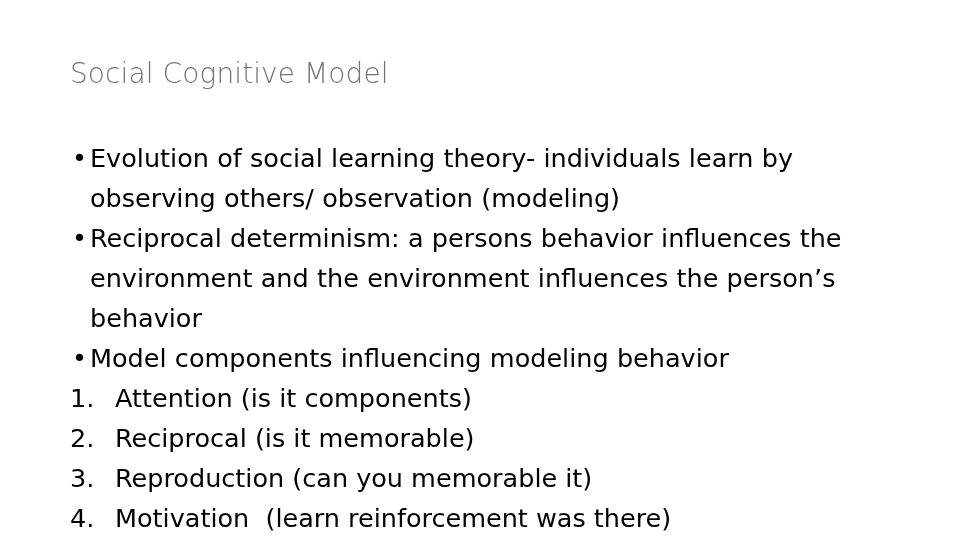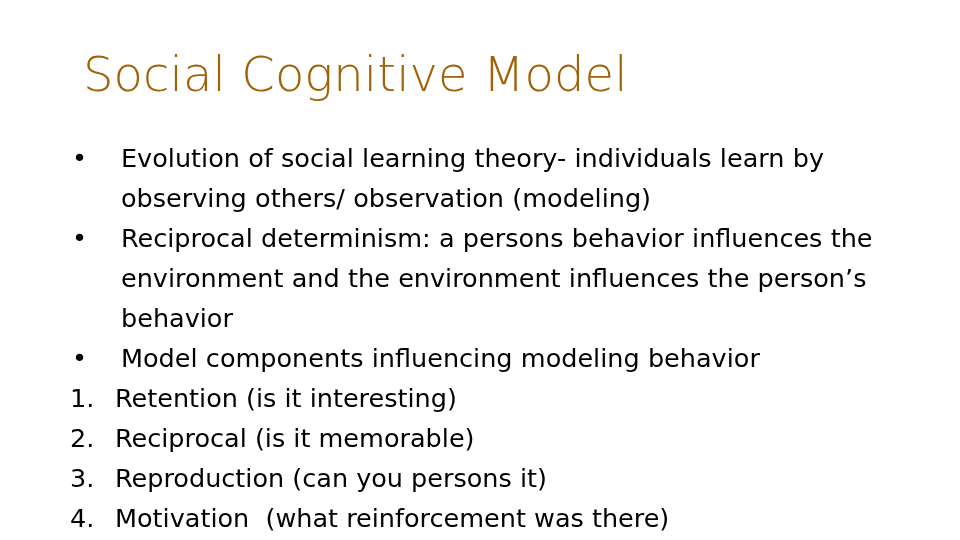--- a/index.html
+++ b/index.html
@@ -17,28 +17,28 @@
   .slide {
     position: relative;
     width: 960px;
     height: 540px;
     background: #ffffff;
     box-sizing: border-box;
   }
 
   .slide-title {
     position: absolute;
-    left: 83px;
+    left: 70px;
     top: 50px;
     width: 830px;
     font-family: "DejaVu Sans", sans-serif;
     font-weight: 300;
-    font-size: 48px;
+    font-size: 28px;
     line-height: 48px;
-    color: #a16207;
+    color: #737373;
     letter-spacing: 0.1px;
     white-space: nowrap;
   }
 
   .slide-body {
     position: absolute;
     left: 62px;
     top: 138px;
     width: 840px;
     color: #000000;
@@ -56,21 +56,20 @@
     position: absolute;
     left: 10px;
     top: 0;
     font-size: 25.5px;
     line-height: 40px;
   }
   .bullet-para .para-text {
     display: block;
     white-space: pre-wrap;
     word-spacing: 0.2px;
-    margin-left: 31px;
   }
 
   
   .num-para {
     position: relative;
     padding-left: 53px;
     margin: 0;
   }
   .num-para .marker {
     position: absolute;
@@ -105,32 +104,32 @@
       <span class="para-text">Reciprocal determinism: a persons behavior influences the environment and the environment influences the person’s behavior</span>
     </div>
 
     <div class="bullet-para">
       <span class="marker">•</span>
       <span class="para-text">Model components influencing modeling behavior</span>
     </div>
 
     <div class="num-para">
       <span class="marker">1.</span>
-      <span class="para-text">Retention (is it interesting)</span>
+      <span class="para-text">Attention (is it components)</span>
     </div>
 
     <div class="num-para">
       <span class="marker">2.</span>
       <span class="para-text">Reciprocal (is it memorable)</span>
     </div>
 
     <div class="num-para">
       <span class="marker">3.</span>
-      <span class="para-text">Reproduction (can you persons it)</span>
+      <span class="para-text">Reproduction (can you memorable it)</span>
     </div>
 
     <div class="num-para">
       <span class="marker">4.</span>
-      <span class="para-text">Motivation  (what reinforcement was there)</span>
+      <span class="para-text">Motivation  (learn reinforcement was there)</span>
     </div>
 
   </div>
 </div>
 
 </body></html>

